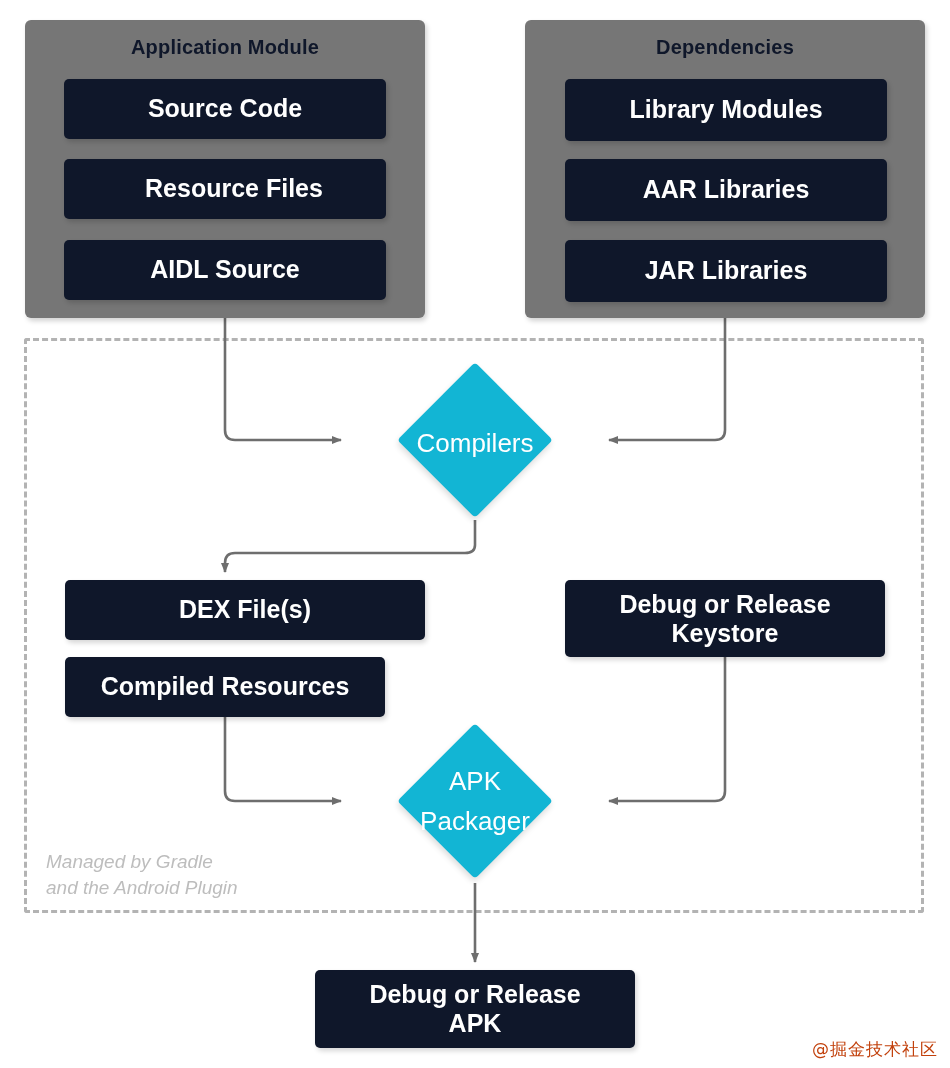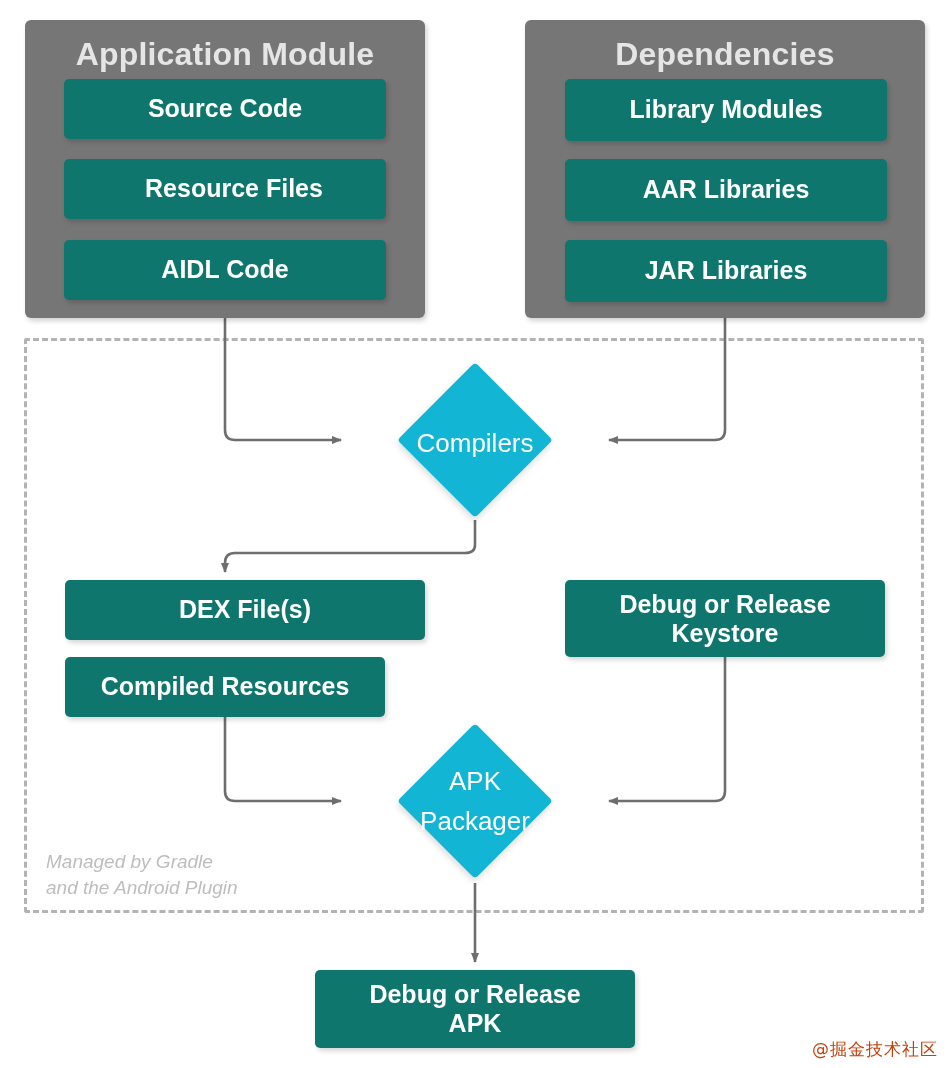--- a/index.html
+++ b/index.html
@@ -24,28 +24,28 @@
     position: absolute;
     background: #767676;
     border-radius: 6px;
     box-shadow: 2px 3px 5px rgba(0,0,0,0.18);
   }
   .group-title {
     position: absolute;
     left: 0;
     right: 0;
     text-align: center;
-    color: #e5e5e5;
-    font-size: 32px;
+    color: #0f172a;
+    font-size: 20px;
     font-weight: bold;
     letter-spacing: 0.2px;
   }
   .green-box {
     position: absolute;
-    background: #0f766e;
+    background: #0f172a;
     border-radius: 5px;
     box-shadow: 2px 3px 5px rgba(0,0,0,0.16);
     color: #ffffff;
     font-size: 25px;
     font-weight: bold;
     display: flex;
     align-items: center;
     justify-content: center;
     text-align: center;
     line-height: 1.18;
@@ -139,21 +139,21 @@
     <path fill="none" stroke="#6e6e6e" stroke-width="2.6" d="M725,657 L725,791 Q725,801 715,801 L609,801" marker-end="url(#arrowL)"></path>
 
     <path fill="none" stroke="#6e6e6e" stroke-width="2.6" d="M475,883 L475,962" marker-end="url(#arrowD)"></path>
   </svg>
 
   <div class="group-box" style="left:25px; top:20px; width:400px; height:298px;">
     <div class="group-title" style="top:16px;">Application Module</div>
   </div>
   <div class="green-box" style="left:64px; top:79px; width:322px; height:60px;">Source Code</div>
   <div class="green-box" style="left:64px; top:159px; width:322px; height:60px;padding-left:24px;">Resource Files</div>
-  <div class="green-box" style="left:64px; top:240px; width:322px; height:60px;">AIDL Code</div>
+  <div class="green-box" style="left:64px; top:240px; width:322px; height:60px;">AIDL Source</div>
 
   <div class="group-box" style="left:525px; top:20px; width:400px; height:298px;">
     <div class="group-title" style="top:16px;">Dependencies</div>
   </div>
   <div class="green-box" style="left:565px; top:79px; width:322px; height:62px;">Library Modules</div>
   <div class="green-box" style="left:565px; top:240px; width:322px; height:62px;">JAR Libraries</div>
   <div class="green-box" style="left:565px; top:159px; width:322px; height:62px;">AAR Libraries</div>
 
   <div class="diamond" style="left:420px; top:385px; width:110px; height:110px;"></div>
   <div class="diamond-label" style="left:350px; top:423px; width:250px;">Compilers</div>

